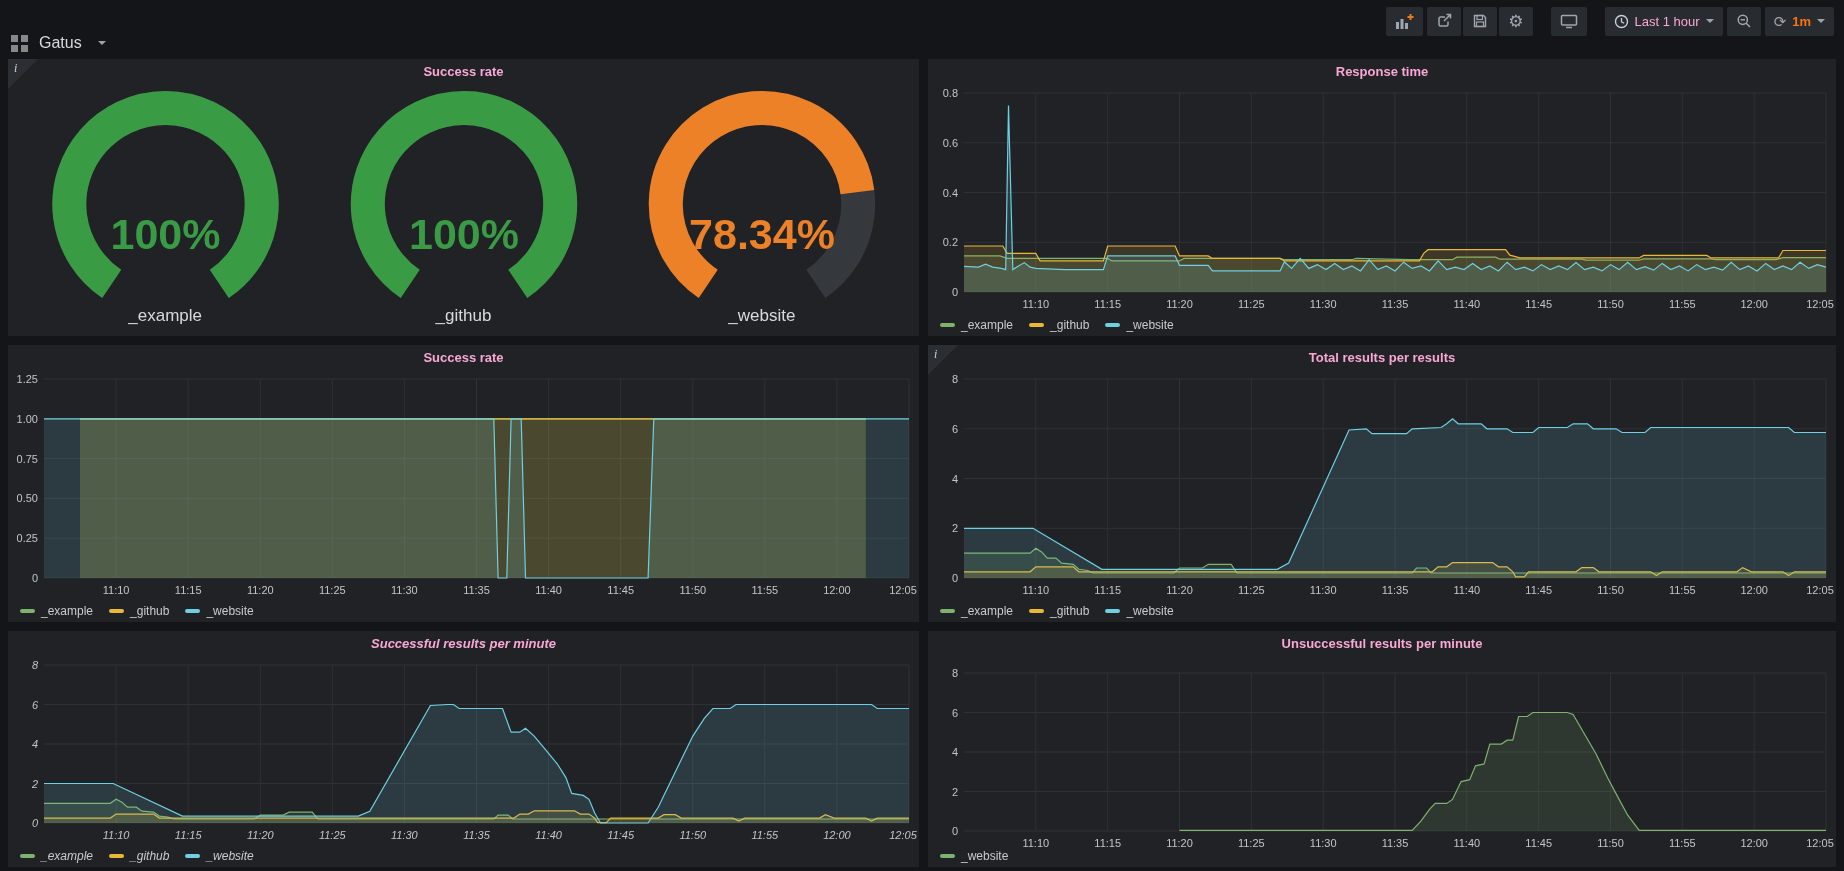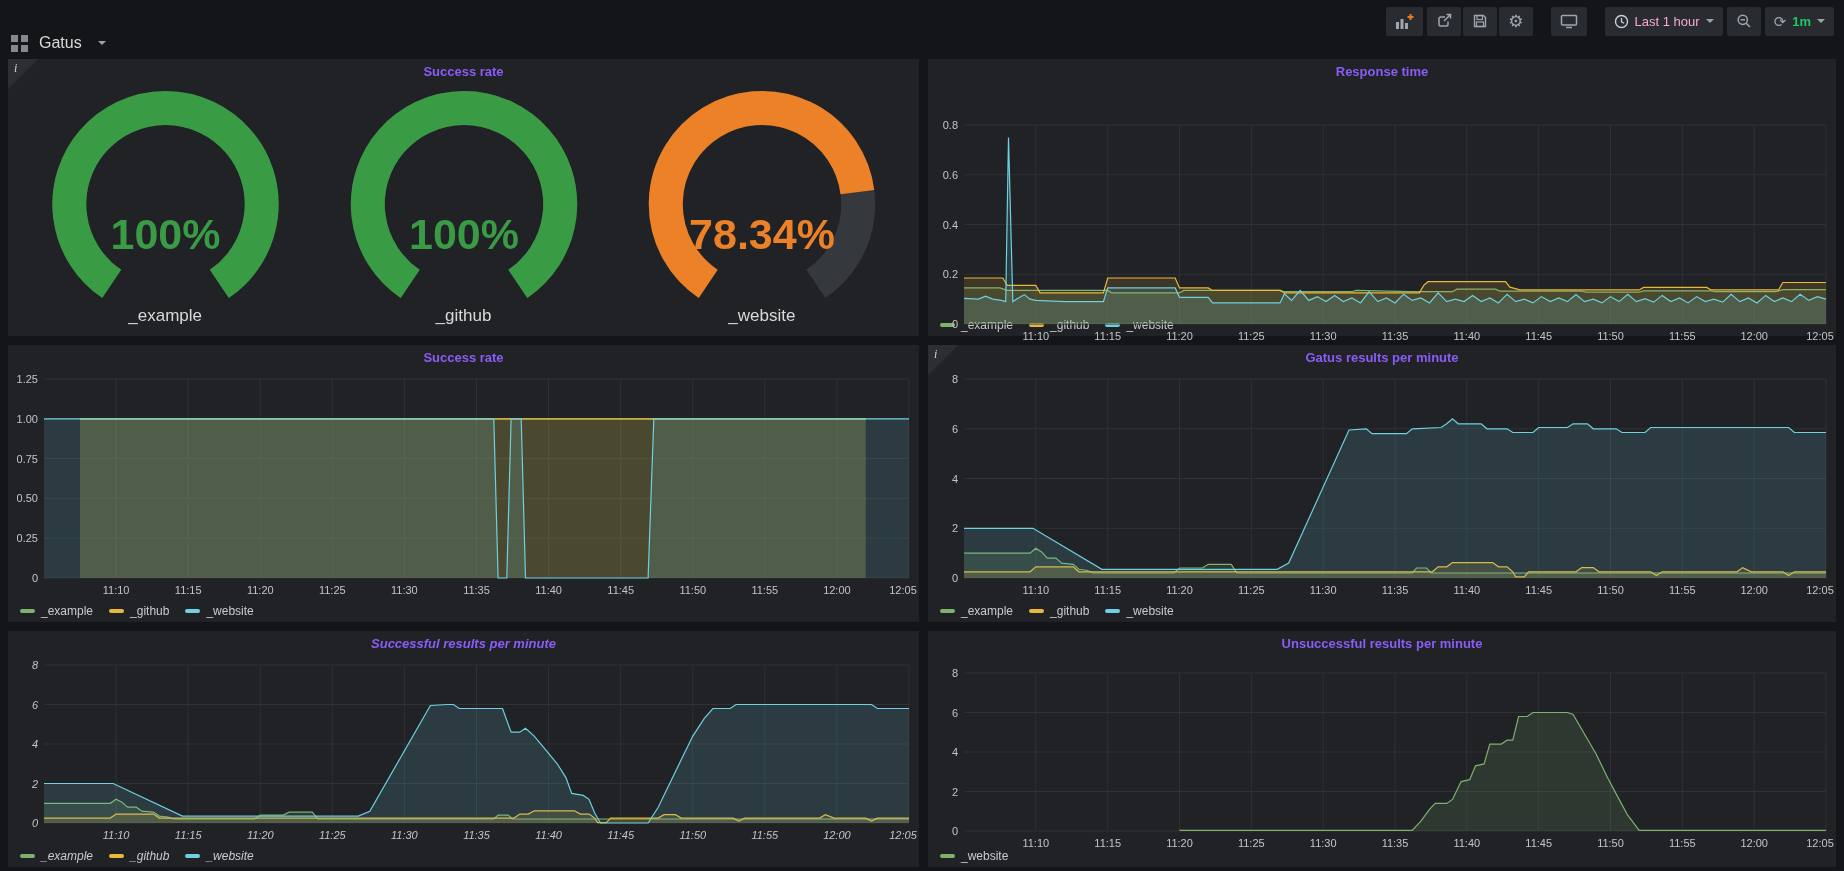--- a/index.html
+++ b/index.html
@@ -8,41 +8,41 @@
     justify-content:space-between;box-sizing:border-box;padding:0 10px;background:#131518;}
   .nav-left{display:flex;align-items:center;gap:10px;margin-top:44px;}
   .dash-title{color:#d8d9da;font-size:16px;}
   .caret{display:inline-block;width:0;height:0;border-left:4px solid transparent;
     border-right:4px solid transparent;border-top:4px solid #9da2a8;margin-left:6px;}
   .nav-right{display:flex;align-items:center;}
   .nav-btn{background:#282b2f;height:29px;border-radius:2px;display:flex;align-items:center;
     padding:0 9px;margin-left:4px;color:#9fa6ad;cursor:pointer;box-sizing:border-box;}
   .nav-btn.tight{margin-left:2px;}
   .nav-btn .txt{color:#f9a8d4;font-size:13px;margin-left:6px;}
-  .nav-btn .orange{color:#22c55e;font-size:13px;font-weight:700;margin-left:6px;}
+  .nav-btn .orange{color:#f97316;font-size:13px;font-weight:700;margin-left:6px;}
   .glyph{font-size:17px;line-height:1;color:#9fa6ad;}
   .gap{width:14px;}
   .panel{position:absolute;background:#202226;display:flex;flex-direction:column;}
-  .panel-title{height:26px;line-height:26px;text-align:center;color:#8b5cf6;font-size:13px;
+  .panel-title{height:26px;line-height:26px;text-align:center;color:#f9a8d4;font-size:13px;
     font-weight:700;flex:none;cursor:pointer;}
   .chart{flex:1 1 auto;min-height:0;position:relative;}
   .legend{height:22px;flex:none;display:flex;align-items:center;padding-left:12px;gap:16px;}
   .legend-item{display:flex;align-items:center;gap:6px;cursor:pointer;}
   .legend-swatch{width:15px;height:4px;border-radius:2px;}
   .legend-label{font-size:12px;color:#c9cbcd;}
   .gauge-row{flex:1 1 auto;display:flex;padding:0 8px 8px 8px;min-height:0;}
   .gauge-cell{flex:1 1 0;display:flex;flex-direction:column;align-items:center;justify-content:flex-end;min-width:0;}
   .gauge-label{height:24px;line-height:24px;color:#d8d9da;font-size:17px;text-align:center;}
   .info-corner{position:absolute;top:0;left:0;width:0;height:0;border-top:30px solid #2b2e33;
     border-right:30px solid transparent;z-index:2;cursor:pointer;}
   .info-corner span{position:absolute;top:-28px;left:6px;font-family:"Liberation Serif",serif;
     font-style:italic;font-size:12px;color:#cfd2d5;}
   svg text{font-family:"Liberation Sans",sans-serif;}
   #p-gauge{left:8px;top:59px;width:911px;height:277px;}
-  #p-resp{left:928px;top:59px;width:908px;height:277px;gap:32px;}
+  #p-resp{left:928px;top:59px;width:908px;height:277px;}
   #p-succ{left:8px;top:345px;width:911px;height:277px;}
   #p-total{left:928px;top:345px;width:908px;height:277px;}
   #p-okpm{left:8px;top:631px;width:911px;height:236px;font-style:italic;}
   #p-failpm{left:928px;top:631px;width:908px;height:236px;gap:8px;}
 </style>
 </head>
 <body>
 
 <div class="navbar">
   <div class="nav-left">
@@ -264,21 +264,21 @@
         <span class="legend-swatch" style="background: rgb(110, 208, 224);"></span>
         <span class="legend-label">_website</span>
       </span>
     </div>
 </section>
 
 <section class="panel" id="p-total">
   <div class="info-corner">
       <span>i</span>
     </div>
-  <div class="panel-title">Gatus results per minute</div>
+  <div class="panel-title">Total results per results</div>
   <div class="chart"><svg width="908" height="229">
         <line x1="36" x2="898" y1="207" y2="207" stroke="#2e3135" stroke-width="1"></line>
         <text x="30" y="211" text-anchor="end" fill="#c2c5c7" font-size="11">0</text>
         <line x1="36" x2="898" y1="157.3" y2="157.3" stroke="#2e3135" stroke-width="1"></line>
         <text x="30" y="161.3" text-anchor="end" fill="#c2c5c7" font-size="11">2</text>
         <line x1="36" x2="898" y1="107.5" y2="107.5" stroke="#2e3135" stroke-width="1"></line>
         <text x="30" y="111.5" text-anchor="end" fill="#c2c5c7" font-size="11">4</text>
         <line x1="36" x2="898" y1="57.8" y2="57.8" stroke="#2e3135" stroke-width="1"></line>
         <text x="30" y="61.8" text-anchor="end" fill="#c2c5c7" font-size="11">6</text>
         <line x1="36" x2="898" y1="8" y2="8" stroke="#2e3135" stroke-width="1"></line>

